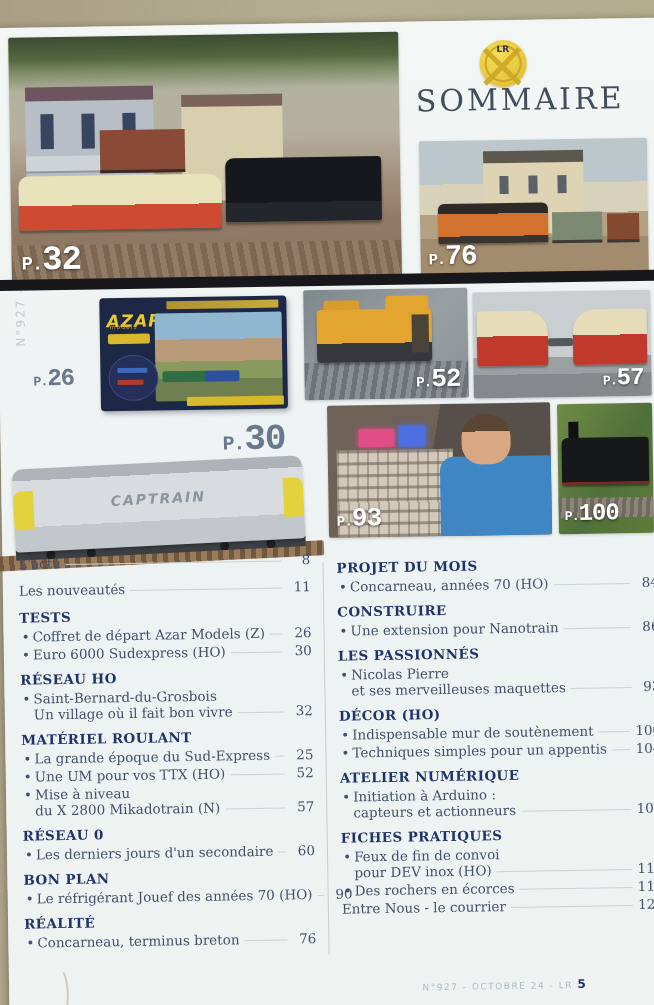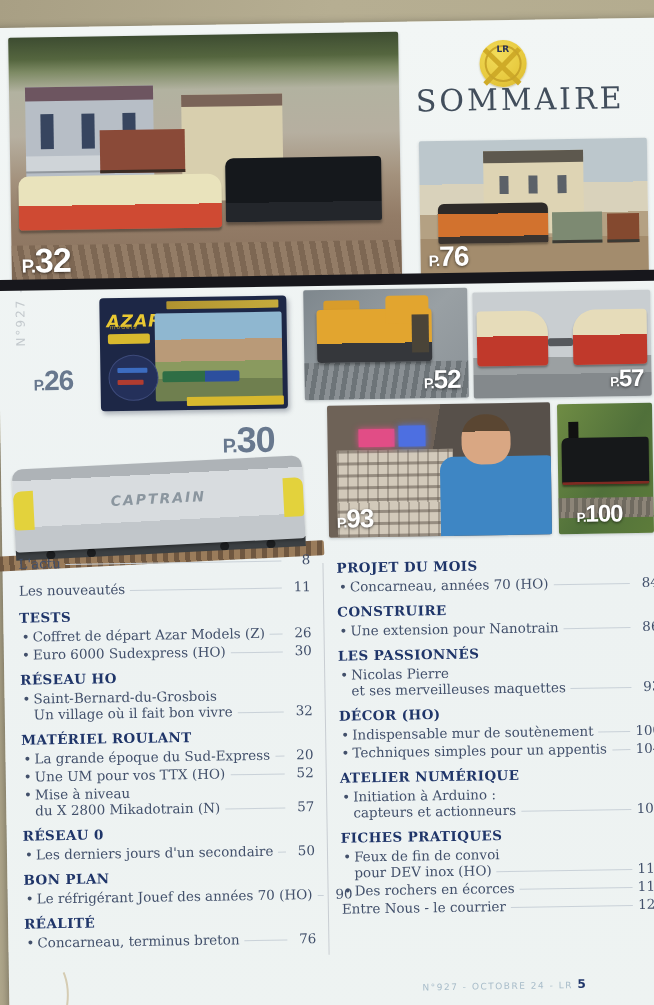--- a/index.html
+++ b/index.html
@@ -9,21 +9,21 @@
     font-family:"DejaVu Serif", serif;
   }
   .page{
     position:absolute;left:-6px;top:28px;width:678px;height:1010px;
     background:linear-gradient(180deg,#f2f6f5 0%,#edf2f2 55%,#eef3f2 100%);
     transform:rotate(-0.9deg);transform-origin:top left;
     box-shadow:0 2px 10px rgba(0,0,0,.4);
   }
   
   .photo{position:absolute;overflow:hidden;border-radius:2px;box-shadow:0 1px 3px rgba(60,70,80,.25);}
-  .plabel{position:absolute;font-family:Liberation Sans, sans-serif;font-weight:800;color:#fff;
+  .plabel{position:absolute;font-family:Liberation Mono, monospace;font-weight:800;color:#fff;
     text-shadow:0 1px 3px rgba(0,0,0,.6);line-height:1;letter-spacing:-1px;}
   .plabel .pfx{font-size:55%;font-weight:800;}
   .plabel.gray{color:#68788e;text-shadow:none;}
 
   
   #photo32{left:14px;top:10px;width:390px;height:248px;
     background:linear-gradient(180deg,#3d4c31 0%,#55663f 9%,#7d8a64 14%,#b2b2a0 22%,#b6afa0 40%,#a3917c 58%,#937c67 74%,#88705c 100%);}
   .p32-station{position:absolute;left:4%;top:20%;width:33%;height:46%;background:#b7bec6;border-top:14px solid #6d5560;}
   .p32-station i{position:absolute;display:block;background:#37455f;width:10%;height:30%;top:12%;}
   .p32-awning{position:absolute;left:4%;top:48%;width:33%;height:6%;background:#cfd4d8;box-shadow:0 2px 0 rgba(0,0,0,.2);}
@@ -200,21 +200,21 @@
       <i style="left:74%"></i>
     </span>
     <span class="p76-loco"></span>
     <span class="p76-coach"></span>
     <span class="p76-coach2"></span>
     <span class="plabel" style="left:8px;bottom:6px;font-size:28px"><span class="pfx">P.</span><span>76</span></span>
   </div>
 
   <div class="black-bar"></div>
 
-  <span class="plabel gray" style="left:34px;top:340px;font-size:28px"><span class="pfx">P.</span><span>26</span></span>
+  <span class="plabel gray" style="left:34px;top:340px;font-size:24px"><span class="pfx">P.</span><span>26</span></span>
   <div class="photo" id="photo26">
     <span class="azar-brand">AZAR</span>
     <span class="azar-sub">models</span>
     <span class="azar-chip"></span>
     <span class="azar-title"></span>
     <span class="azar-scene">
       <i class="azar-train"></i>
     </span>
     <span class="azar-mini">
       <i style="left:8px;top:12px;width:30px;background:#3c6cc0"></i>
@@ -256,21 +256,21 @@
     <span class="p93-sign2"></span>
     <span class="p93-body"></span>
     <span class="p93-head"></span>
     <span class="plabel" style="left:8px;bottom:6px;font-size:26px"><span class="pfx">P.</span><span>93</span></span>
   </div>
 
   <div class="photo" id="photo100">
     <span class="p100-track"></span>
     <span class="p100-stack"></span>
     <span class="p100-loco"></span>
-    <span class="plabel" style="left:18px;bottom:8px;font-size:24px"><span class="pfx">P.</span><span>100</span></span>
+    <span class="plabel" style="left:6px;bottom:8px;font-size:24px"><span class="pfx">P.</span><span>100</span></span>
   </div>
 
   <div class="toc" id="toc-left">
       <div class="toc-section standalone">
         <div class="toc-item">
           <div class="toc-row">
             <span class="toc-text">L'actu</span>
             <span class="toc-leader"></span>
             <span class="toc-page">8</span>
           </div>
@@ -316,21 +316,21 @@
           </div>
         </div>
       </div>
       <div class="toc-section">
         <div class="toc-heading">MATÉRIEL ROULANT</div>
         <div class="toc-item bulleted">
           <span class="toc-bullet">•</span>
           <div class="toc-row">
             <span class="toc-text">La grande époque du Sud-Express</span>
             <span class="toc-leader"></span>
-            <span class="toc-page">20</span>
+            <span class="toc-page">25</span>
           </div>
         </div>
         <div class="toc-item bulleted">
           <span class="toc-bullet">•</span>
           <div class="toc-row">
             <span class="toc-text">Une UM pour vos TTX (HO)</span>
             <span class="toc-leader"></span>
             <span class="toc-page">52</span>
           </div>
         </div>
@@ -344,21 +344,21 @@
           </div>
         </div>
       </div>
       <div class="toc-section">
         <div class="toc-heading">RÉSEAU 0</div>
         <div class="toc-item bulleted">
           <span class="toc-bullet">•</span>
           <div class="toc-row">
             <span class="toc-text">Les derniers jours d'un secondaire</span>
             <span class="toc-leader"></span>
-            <span class="toc-page">50</span>
+            <span class="toc-page">60</span>
           </div>
         </div>
       </div>
       <div class="toc-section">
         <div class="toc-heading">BON PLAN</div>
         <div class="toc-item bulleted">
           <span class="toc-bullet">•</span>
           <div class="toc-row">
             <span class="toc-text">Le réfrigérant Jouef des années 70 (HO)</span>
             <span class="toc-leader"></span>

